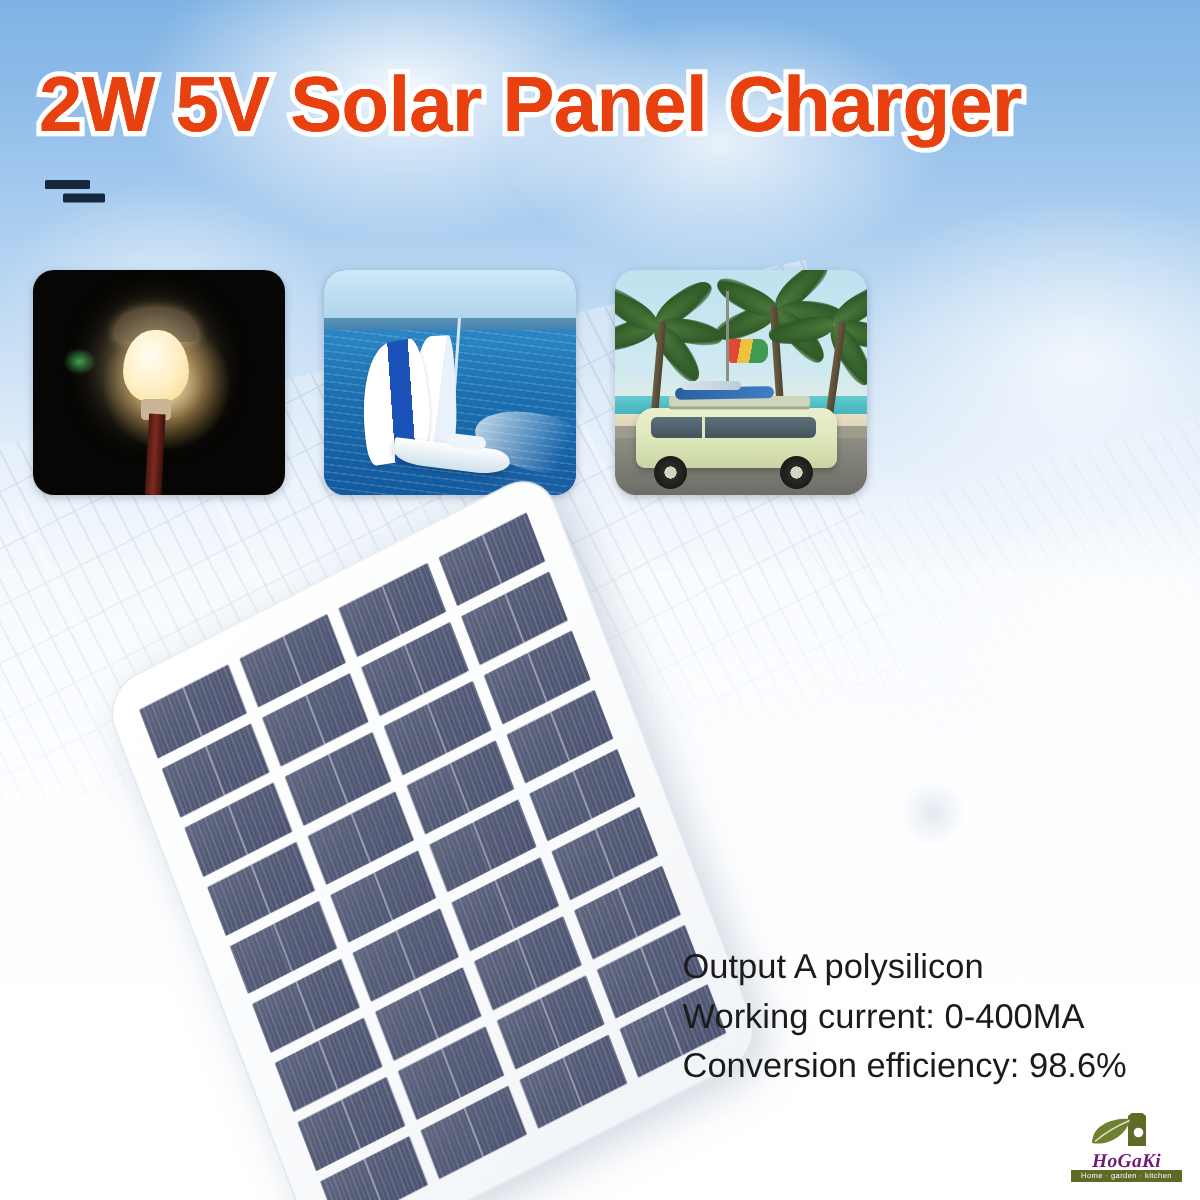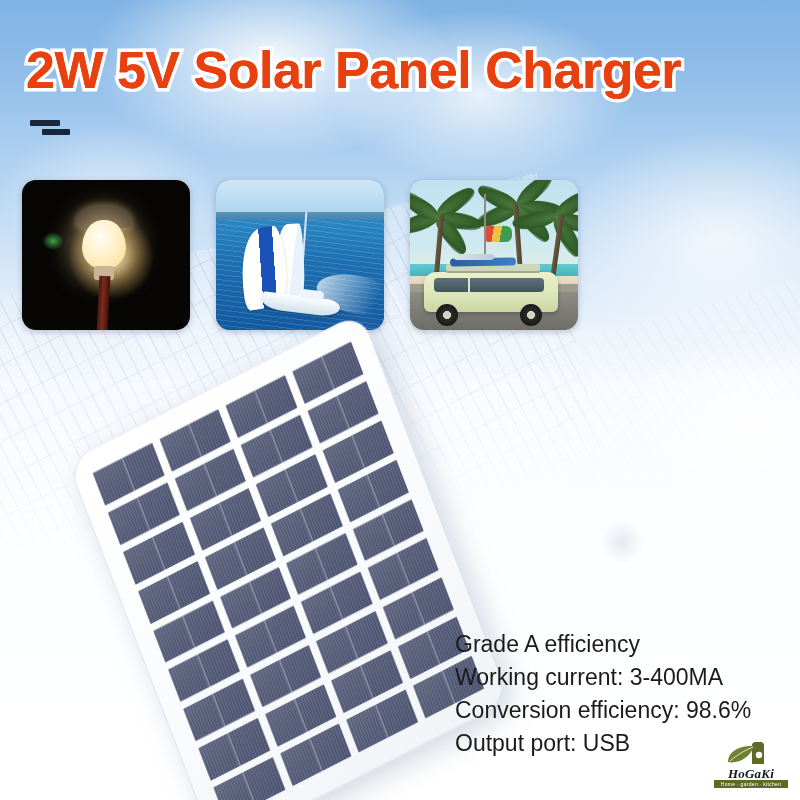--- a/index.html
+++ b/index.html
@@ -299,21 +299,21 @@
     font-family:"Liberation Sans", sans-serif;
     white-space:nowrap;
   }
 
   
   .logo { position:absolute; left:714px; top:742px; width:74px; height:48px; }
   .logo-mark { position:absolute; left:12px; top:0px; width:46px; height:26px; }
   .logo-name {
     position:absolute; left:0; top:24px; width:74px; text-align:center;
     font-family:"Liberation Serif", serif; font-weight:bold; font-style:italic;
-    font-size:13px; color:#0f172a; letter-spacing:.2px;
+    font-size:13px; color:#701a75; letter-spacing:.2px;
   }
   .logo-tag {
     position:absolute; left:0; top:38px; width:74px; text-align:center;
     font-size:5px; color:#ffffff; background:#5d6b26;
     padding:1px 0; letter-spacing:.3px;
     font-family:"Liberation Sans", sans-serif;
   }
 </style>
 </head>
 <body>
@@ -450,24 +450,23 @@
         <div class="cell"></div>
         <div class="cell"></div>
         <div class="cell"></div>
         <div class="cell"></div>
         <div class="cell"></div>
       </div>
     </div>
   </div>
 
   <div class="specs">
-    <div class="spec-line">Grade A efficiency</div>
-    <div class="spec-line">Working current: 3-400MA</div>
+    <div class="spec-line">Output A polysilicon</div>
+    <div class="spec-line">Working current: 0-400MA</div>
     <div class="spec-line">Conversion efficiency: 98.6%</div>
-    <div class="spec-line">Output port: USB</div>
   </div>
 
   <div class="logo">
     <svg class="logo-mark" viewBox="0 0 46 26">
       <path d="M26 2 L38 2 L38 22 L26 22 Z" fill="#5d6b26"></path>
       <path d="M26 2 L32 -3 L38 2 Z" fill="#5d6b26"></path>
       <circle cx="33" cy="13" r="3.2" fill="#ffffff"></circle>
       <path d="M2 20 C2 8 16 3 28 4 C24 16 12 22 2 20 Z" fill="#6f8030"></path>
       <path d="M4 19 C12 12 20 8 27 5" stroke="#ffffff" stroke-width="1" fill="none" opacity=".75"></path>
     </svg>

